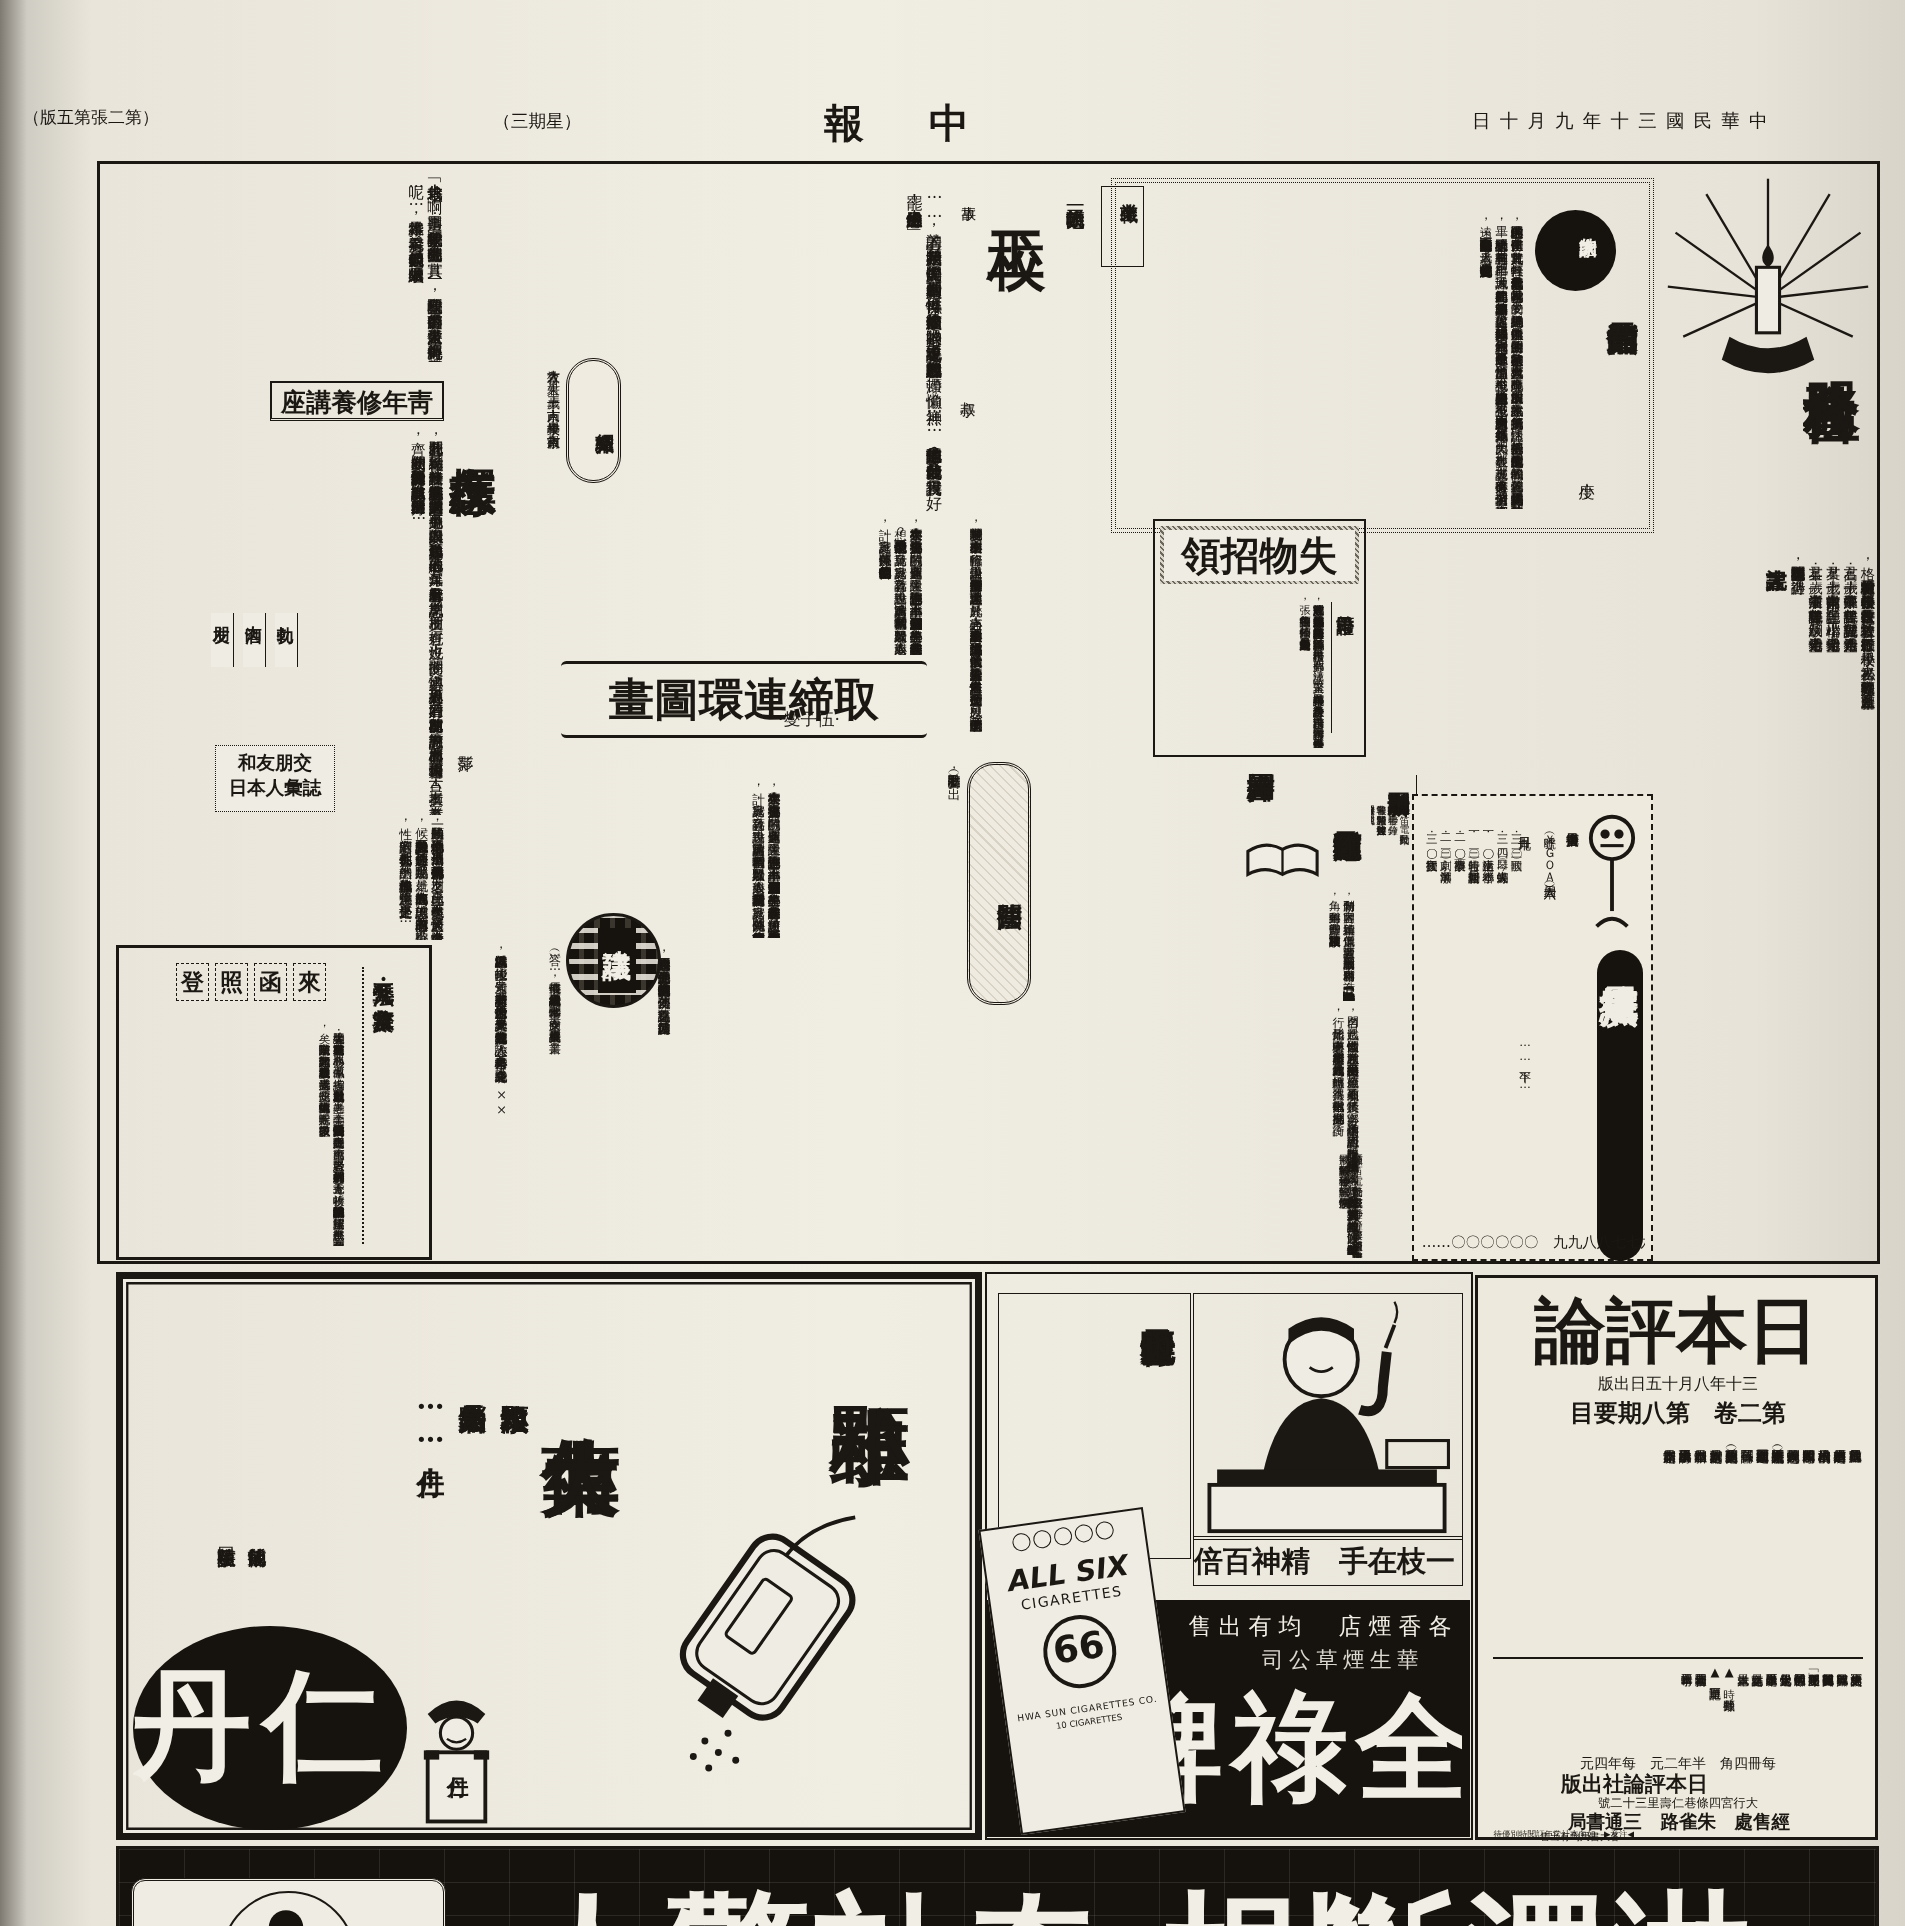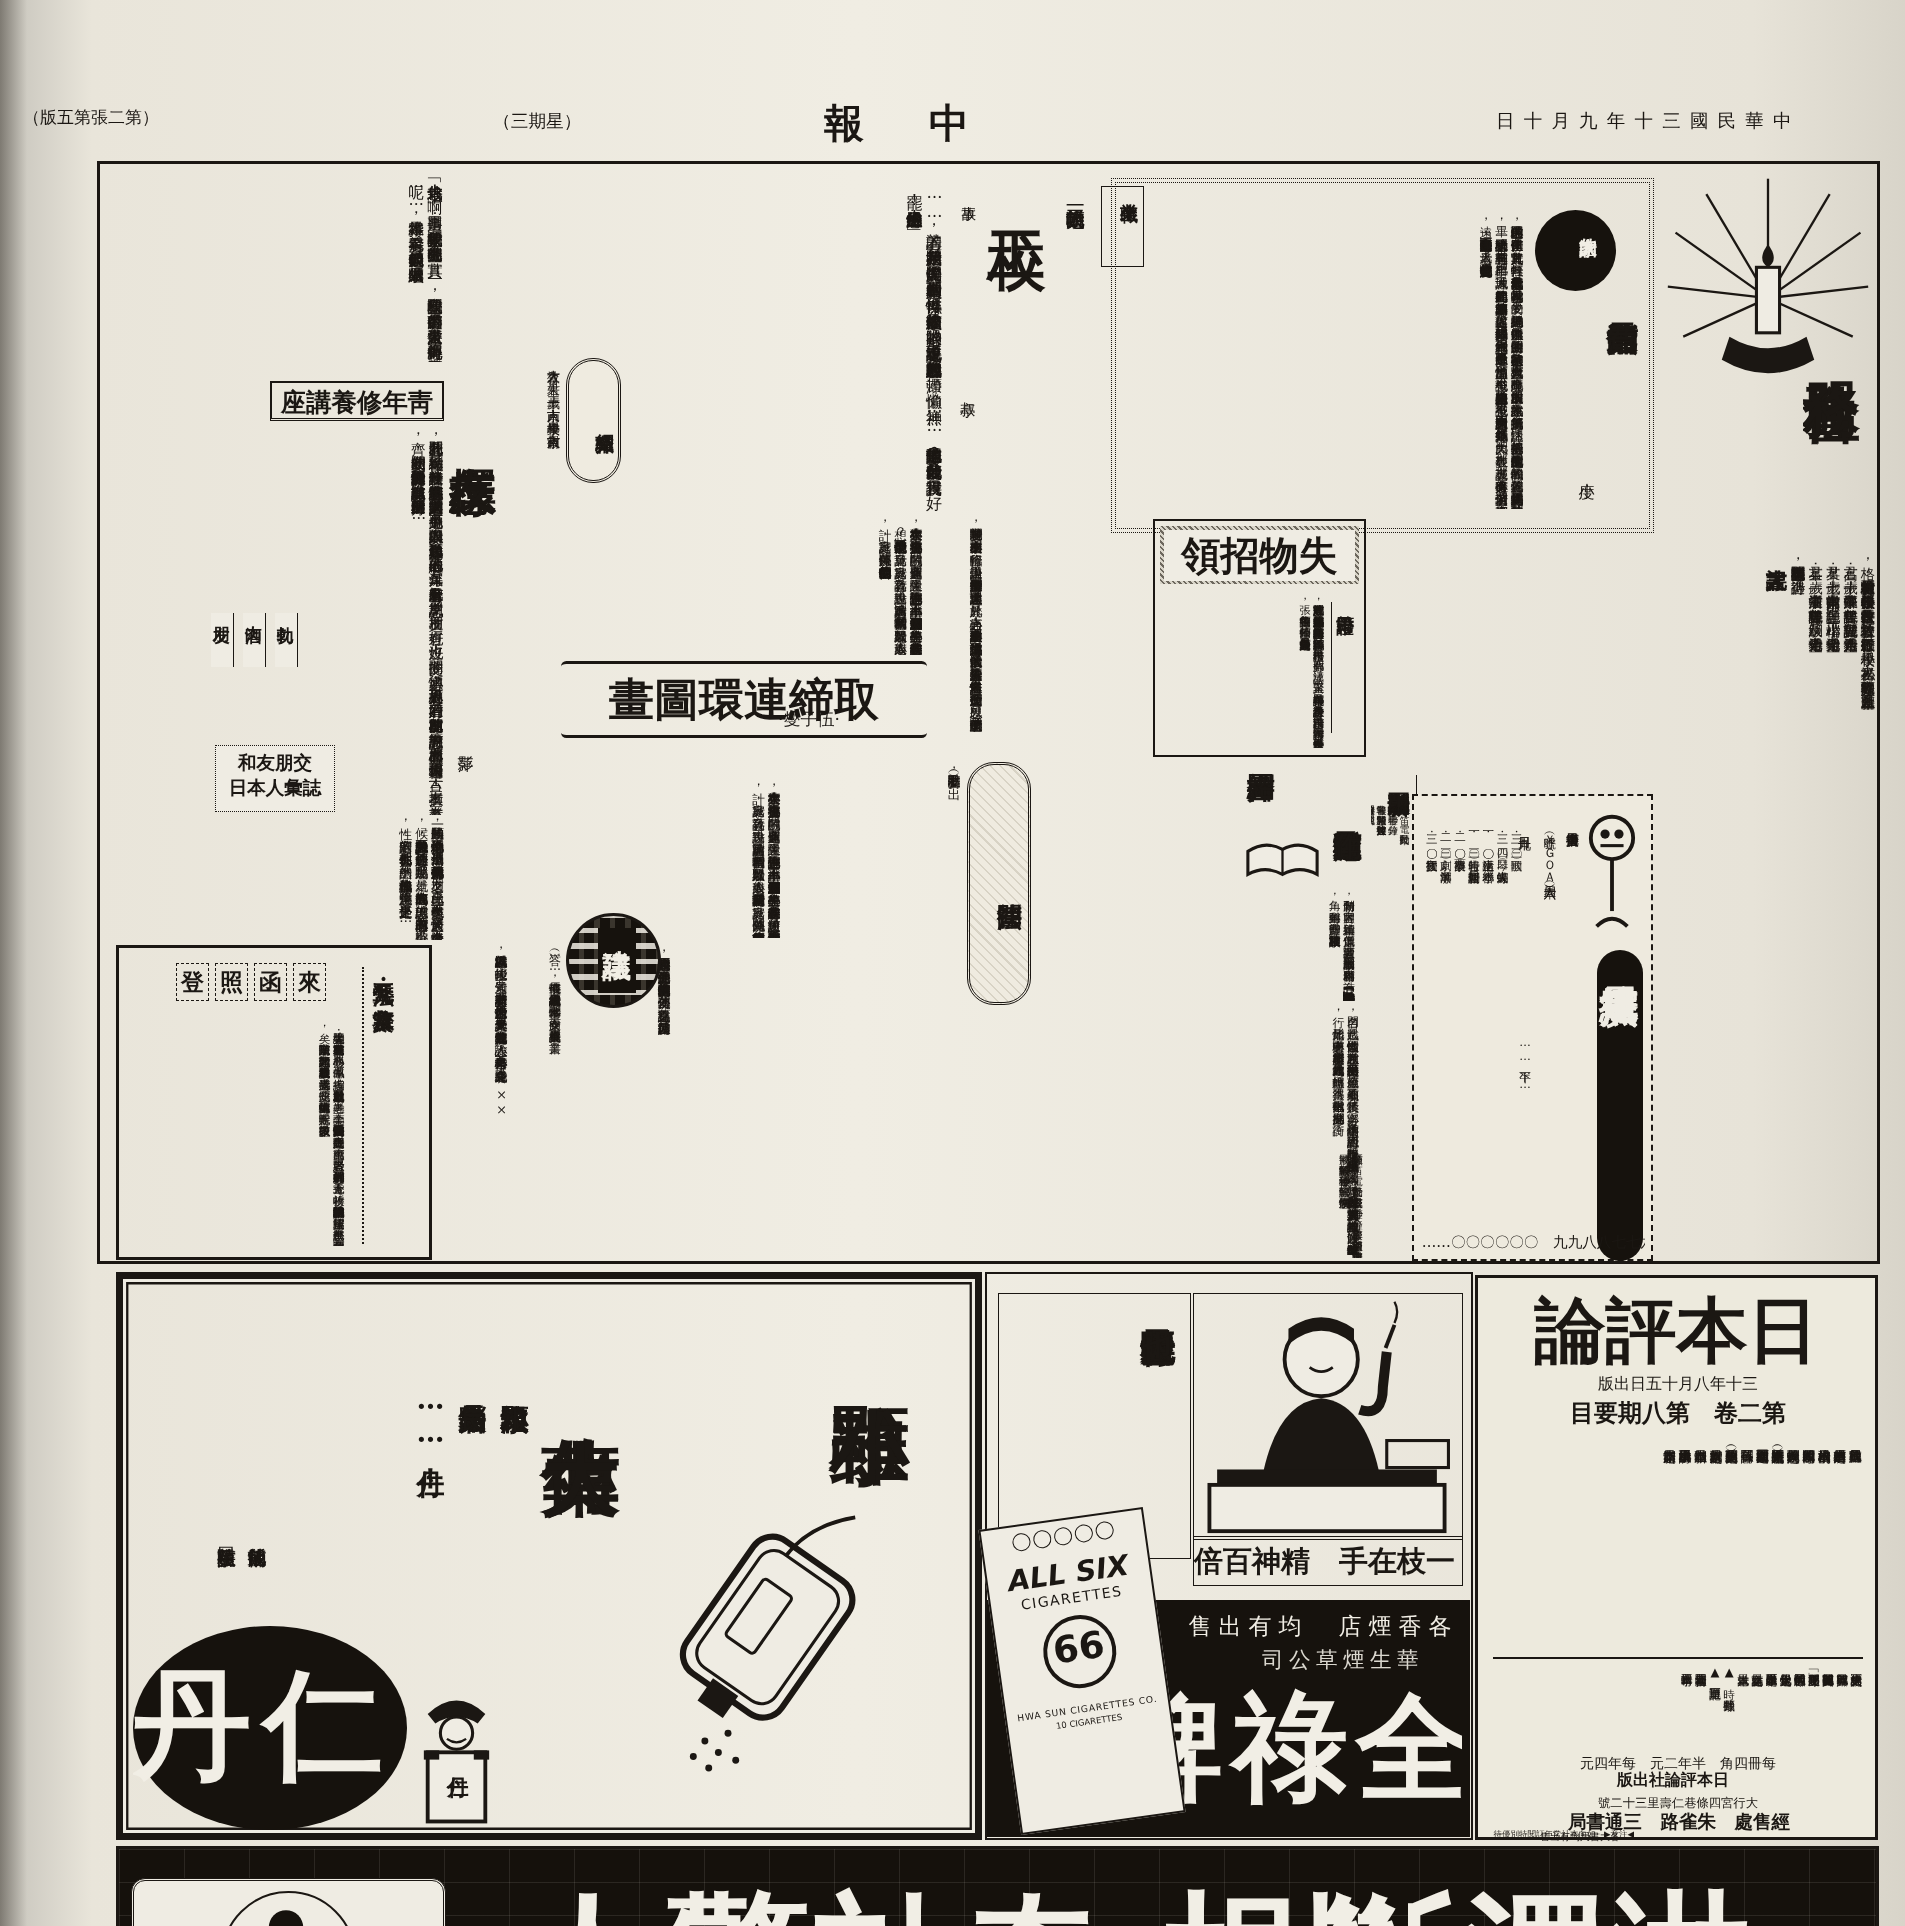--- a/index.html
+++ b/index.html
@@ -27,21 +27,21 @@
   svg{display:block;}
 </style>
 </head>
 <body>
 
 <div class="page">
 
   <div class="abs h" style="left:23px;top:106px;font-size:17px;">（版五第張二第）</div>
   <div class="abs h" style="left:493px;top:109px;font-size:17.7px;">（三期星）</div>
   <div class="abs h b" style="left:824px;top:96px;font-size:40px;letter-spacing:65px;">報中</div>
-  <div class="abs h" style="left:1472px;top:108px;font-size:18.5px;letter-spacing:9.2px;margin-left:24px;">日十月九年十三國民華中</div>
+  <div class="abs h" style="left:1472px;top:108px;font-size:18.5px;letter-spacing:9.2px;">日十月九年十三國民華中</div>
 
   <div class="abs" style="left:97px;top:161px;width:1783px;height:1103px;border:3.5px solid var(--ink);box-sizing:border-box;"></div>
 
   <div class="abs" style="left:1660px;top:171px;width:216px;height:366px;">
     <svg width="216" height="366" viewBox="0 0 560 950">
       <g stroke="#1b1713" stroke-width="6">
         <line x1="280" y1="330" x2="280" y2="20"></line>
           <line x1="280" y1="330" x2="120" y2="60"></line>
           <line x1="280" y1="330" x2="440" y2="60"></line>
         <line x1="280" y1="330" x2="40" y2="160"></line>
@@ -281,21 +281,21 @@
 古代中日關係的回顧
 日本近代文學之蛻化
 日本金融界之新巨頭
 日本之文藝雜誌
 日本人彙誌
 ▲時　井野碩哉
 ▲遊隨軍日記
 日本社會新聞摘要
 日本時事輯要</div>
     <div class="abs h" style="left:46px;top:477px;width:308px;font-size:14px;text-align:center;">元四年每　元二年半　角四冊每</div>
-    <div class="abs h b" style="left:64px;top:492px;width:262px;font-size:16px;text-align:center;">版出社論評本日</div>
+    <div class="abs h b" style="left:83px;top:492px;width:262px;font-size:21px;">版出社論評本日</div>
     <div class="abs h" style="left:46px;top:517px;width:308px;font-size:12.3px;text-align:center;">號二十三里壽仁巷條四宮行大</div>
     <div class="abs h b" style="left:39px;top:531px;width:324px;font-size:18.5px;text-align:center;">局書通三　路雀朱　處售經</div>
     <div class="abs h" style="left:62px;top:552px;width:193px;font-size:10px;">售出有均局書大各</div>
     <div class="abs h" style="left:15.4px;top:551px;width:154px;font-size:8.5px;">待優別特閱訂年常社本向如　▶意注◀</div>
   </div>
 
   <div class="abs brick" style="left:116px;top:1846px;width:1763px;height:711px;border:3.9px solid var(--ink);box-sizing:border-box;">
 
     <div class="abs h b wt" style="left:366px;top:15.4px;width:1302px;font-size:146px;text-align:center;letter-spacing:2.3px;font-family:'DejaVu Serif',serif;">人驚効奇·根斷濁淋</div>
 

